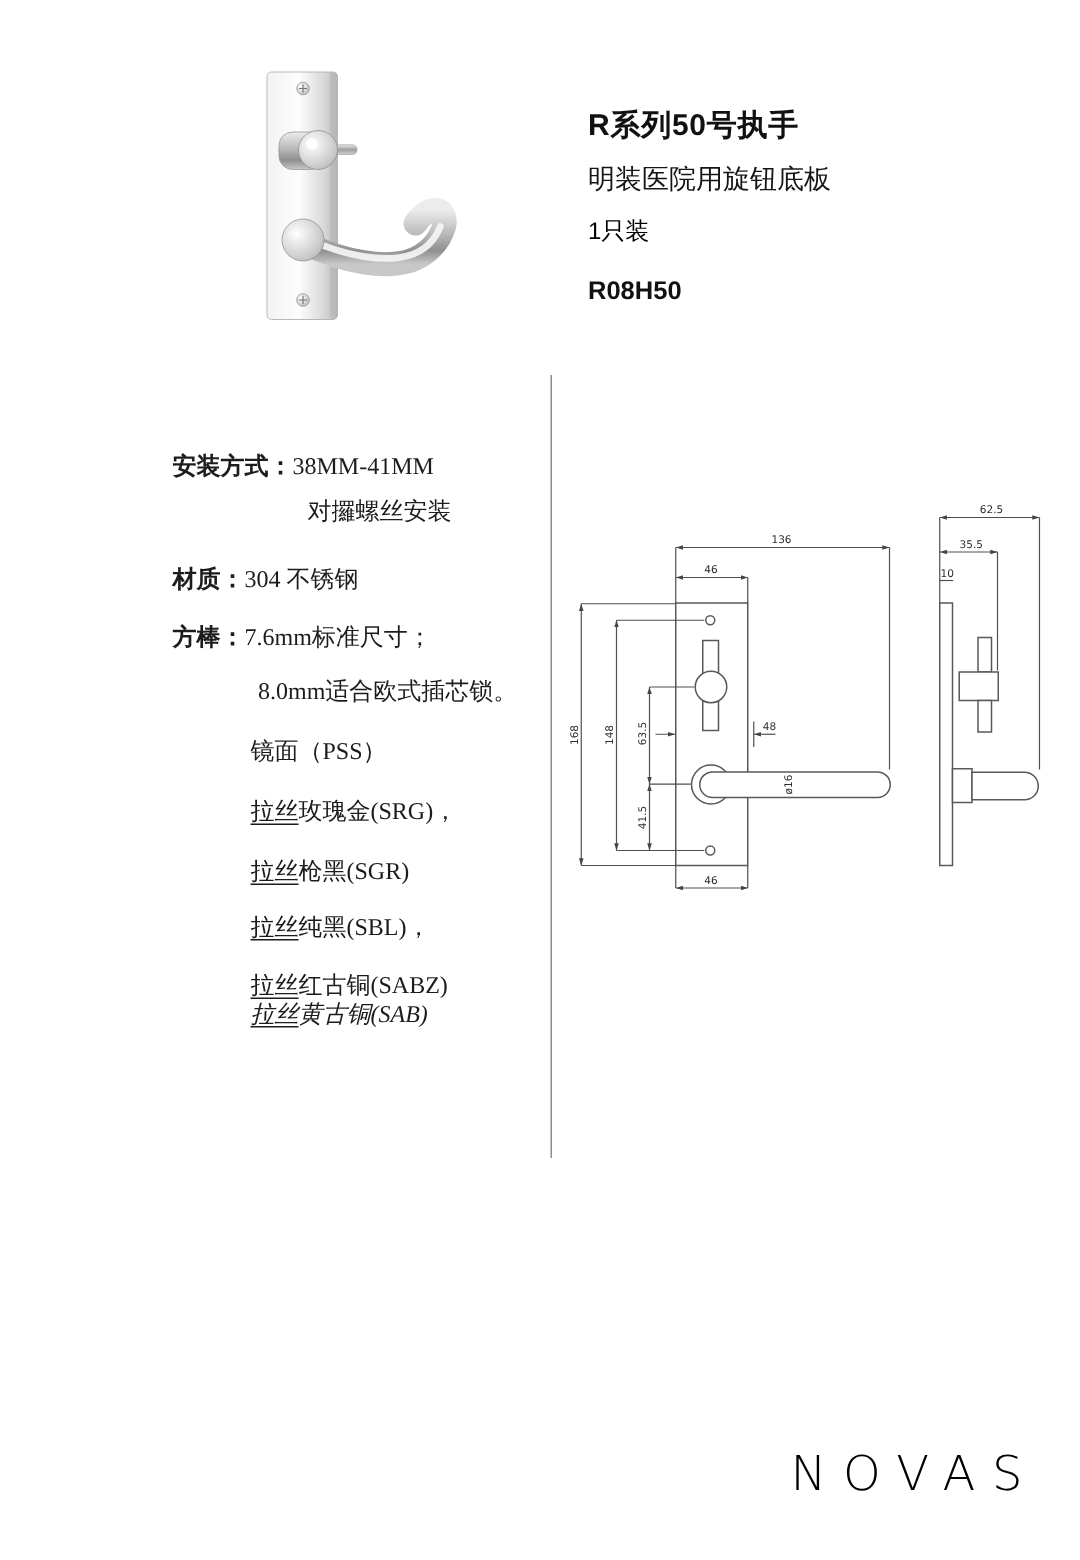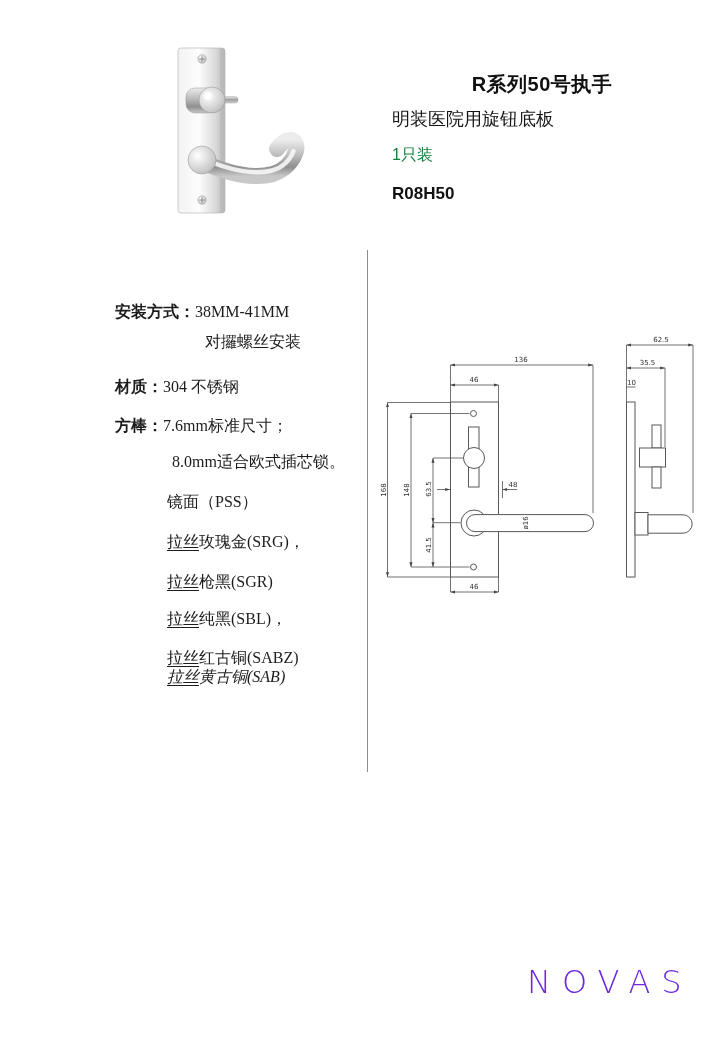--- a/index.html
+++ b/index.html
@@ -4,24 +4,24 @@
 <style>
   html,body{margin:0;padding:0;}
   body{
     width:720px;height:1040px;position:relative;background:#ffffff;
     font-family:"Liberation Sans",sans-serif;color:#1a1a1a;overflow:hidden;
   }
   
   .photo{position:absolute;left:150px;top:28px;width:200px;height:205px;}
   
   .title-block{position:absolute;left:392px;top:72px;width:300px;}
-  .series-title{font-size:20px;font-weight:bold;line-height:24px;letter-spacing:.5px;color:#111;text-align:center;}
+  .series-title{font-size:20px;font-weight:bold;line-height:24px;letter-spacing:.5px;color:#111;}
   .product-title{font-size:18px;font-weight:400;line-height:34px;margin-top:6px;
     font-family:"Liberation Serif",serif;color:#151515;}
-  .pack-qty{font-size:16px;line-height:18px;margin-top:10px;color:#15803d;}
+  .pack-qty{font-size:16px;line-height:18px;margin-top:10px;color:#000000;}
   .model-no{font-size:17px;font-weight:bold;line-height:20px;margin-top:20px;color:#111;}
   
   .specs{position:absolute;left:115px;top:258px;width:265px;font-size:16px;color:#1c1c1c;}
   .spec-line{line-height:19px;white-space:nowrap;}
   .lab{font-weight:bold;font-family:"Liberation Sans",sans-serif;}
   .val{font-family:"Liberation Serif",serif;}
   .u{text-decoration:underline;text-underline-offset:3px;}
   .l1{margin-top:0;}
   .l2{margin-top:44px;}
   .l3{margin-top:11px;margin-left:90px;}
@@ -37,21 +37,21 @@
   .l13{margin-left:52px;font-style:italic;}
   
   .divider{position:absolute;left:367px;top:250px;width:1px;height:522px;background:#8d8d8d;}
   
   .drawing{position:absolute;left:375px;top:333px;width:330px;height:272px;}
   .drawing text{font-family:"DejaVu Sans",sans-serif;font-size:7px;fill:#2e2e2e;}
   .dim{stroke:#4f4f4f;stroke-width:0.8;fill:none;}
   .shape{stroke:#585858;stroke-width:1;fill:#ffffff;}
   
   .logo{position:absolute;left:527px;top:963px;font-size:32px;font-weight:300;
-    letter-spacing:11px;color:#6d28d9;font-family:"DejaVu Sans",sans-serif;}
+    letter-spacing:11px;color:#000000;font-family:"DejaVu Sans",sans-serif;}
 </style>
 </head>
 <body>
 
 <div class="photo">
   <svg width="200" height="205" viewBox="0 0 200 205">
     <defs>
       <linearGradient id="plateG" x1="0" y1="0" x2="1" y2="0">
         <stop offset="0" stop-color="#f2f2f2"></stop>
           <stop offset="0.45" stop-color="#fdfdfd"></stop>

